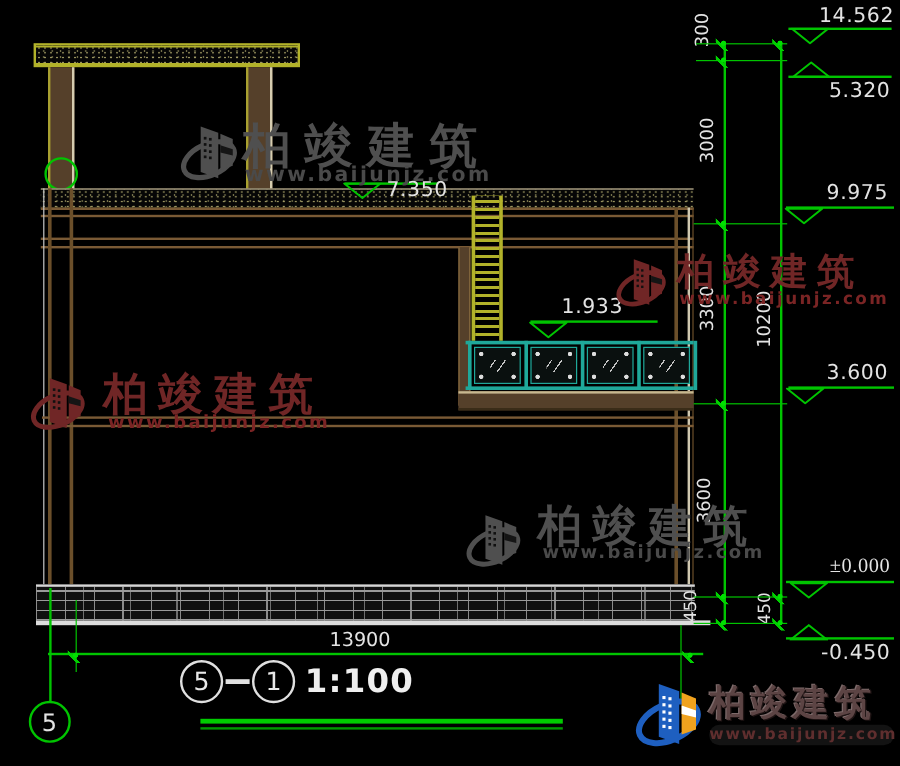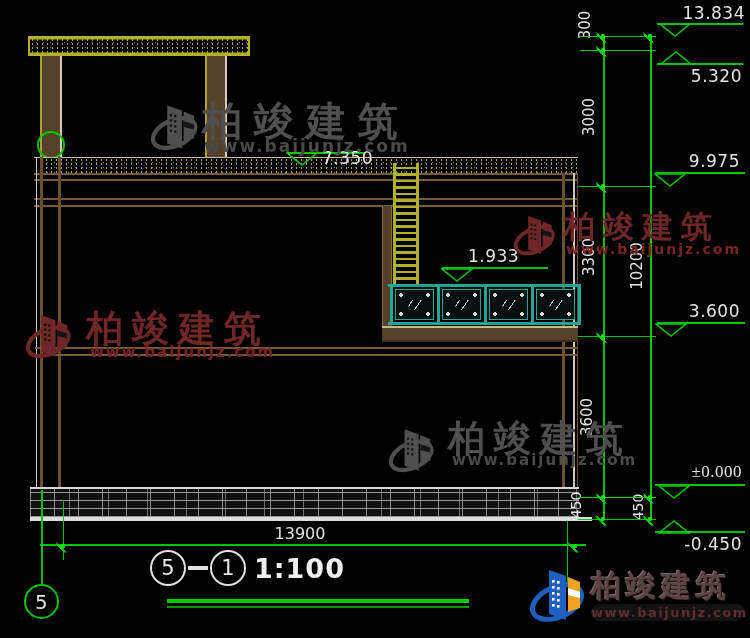--- a/index.html
+++ b/index.html
@@ -101,21 +101,21 @@
   <div class="abs gline" style="left:63px;top:500px;width:1px;height:60px;"></div>
   <div class="abs gline" style="left:567px;top:521px;width:1px;height:62px;"></div>
   <div class="abs gline" style="left:40px;top:544px;width:546px;height:2px;"></div>
   <div class="abs gline" style="left:603px;top:36px;width:2px;height:483px;"></div>
   <div class="abs gline" style="left:650px;top:36px;width:2px;height:483px;"></div>
   <div id="gen-green">
       <div class="abs gline" style="left: 657px; top: 23px; width: 86px; height: 1.5px;"></div>
       <div class="abs" style="left: 659px; top: 22px;"><svg width="32" height="14" viewBox="0 0 32 14">
           <polygon points="1,1 31,1 16,13" fill="none" stroke="#00c400" stroke-width="1.6"></polygon>
         </svg></div>
-      <div class="abs mtext" style="top: 3px; right: 5px;">13.834</div>
+      <div class="abs mtext" style="top: 3px; right: 5px;">14.562</div>
       <div class="abs gline" style="left: 657px; top: 63px; width: 86px; height: 1.5px;"></div>
       <div class="abs" style="left: 660px; top: 50px;"><svg width="32" height="14" viewBox="0 0 32 14">
           <polygon points="1,13 31,13 16,1" fill="none" stroke="#00c400" stroke-width="1.6"></polygon>
         </svg></div>
       <div class="abs mtext" style="top: 66px; right: 8px;">5.320</div>
       <div class="abs gline" style="left: 655px; top: 172px; width: 90px; height: 1.5px;"></div>
       <div class="abs" style="left: 654px; top: 172px;"><svg width="32" height="14" viewBox="0 0 32 14">
           <polygon points="1,1 31,1 16,13" fill="none" stroke="#00c400" stroke-width="1.6"></polygon>
         </svg></div>
       <div class="abs mtext" style="top: 151px; right: 10px;">9.975</div>

